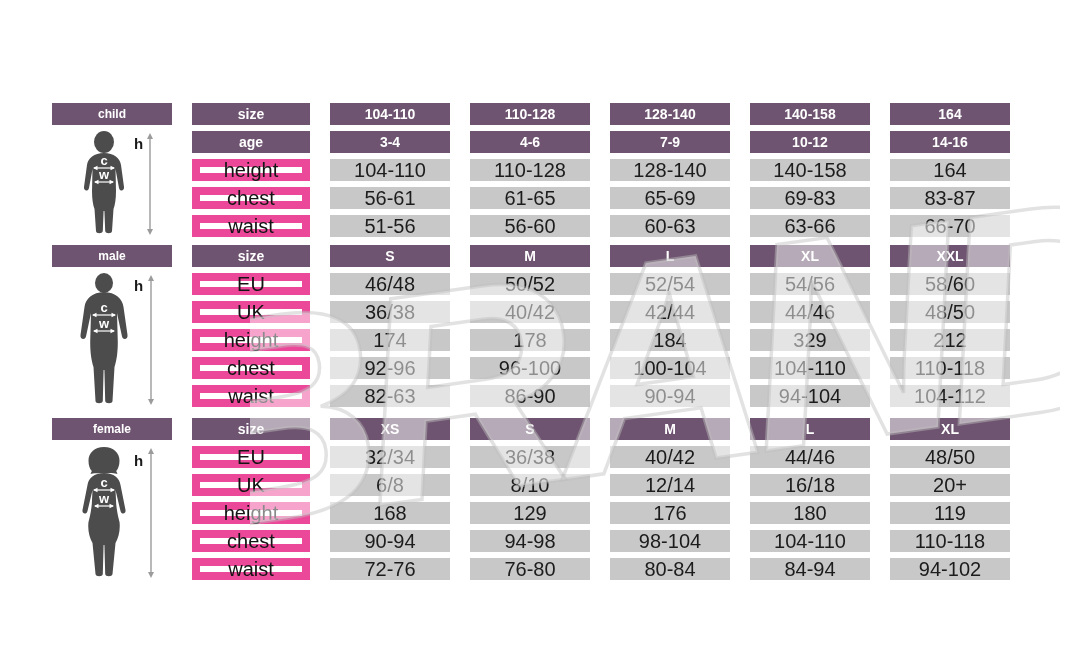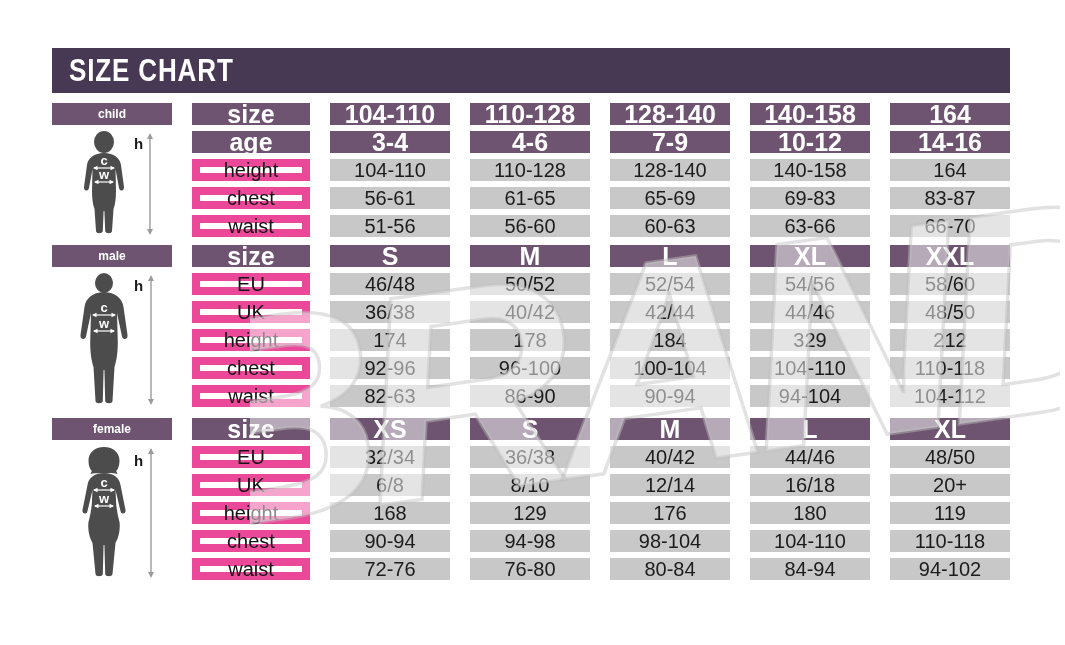--- a/index.html
+++ b/index.html
@@ -10,37 +10,34 @@
   .titlebar .t{color:#ffffff;font-weight:700;font-size:31px;letter-spacing:1px;transform:scaleX(.84);transform-origin:left center;margin-left:17px;white-space:nowrap;}
 
   .table{position:absolute;left:52px;top:103px;width:958px;z-index:2;}
 
   .section{display:grid;grid-template-columns:120px 118px repeat(5,120px);column-gap:20px;row-gap:6px;}
   .rows5{grid-template-rows:repeat(5,22px);margin-bottom:8px;}
   .rows6{grid-template-rows:repeat(6,22px);}
   .section--male{margin-bottom:11px;}
 
   .cell{height:22px;display:flex;align-items:center;justify-content:center;font-size:20px;line-height:1;box-sizing:border-box;white-space:nowrap;}
-  .hdr{background:#6e5470;color:#ffffff;font-weight:700;font-size:25px;}
+  .hdr{background:#6e5470;color:#ffffff;font-weight:700;font-size:14px;}
   .seclabel{background:#6e5470;color:#ffffff;font-weight:700;font-size:12px;}
   .lbl{background:#ffffff;border:8px solid #ec4899;color:#141414;}
   .val{background:#c8c8c8;color:#1c1c1c;}
 
   .figure{grid-column:1;grid-row:2/-1;display:flex;justify-content:center;align-items:flex-start;overflow:visible;}
 
   .watermark{position:absolute;left:250px;top:148px;z-index:3;pointer-events:none;}
 </style>
 </head>
 <body>
 
 <div class="sheet">
 
-  <div class="titlebar">
-    <span class="t">SIZE CHART</span>
-  </div>
 
   <div class="watermark">
     <svg width="810" height="440" viewBox="0 0 810 440">
       <text x="405" y="318" text-anchor="middle" font-family="Liberation Sans, sans-serif" font-size="295" font-weight="bold" font-style="italic" letter-spacing="-18" fill="rgba(255,255,255,0.50)" stroke="rgba(190,190,190,0.45)" stroke-width="3.5" transform="rotate(-8 405 250)">BRAND</text>
     </svg>
   </div>
 
   <div class="table">
 
     <div class="section rows5">

